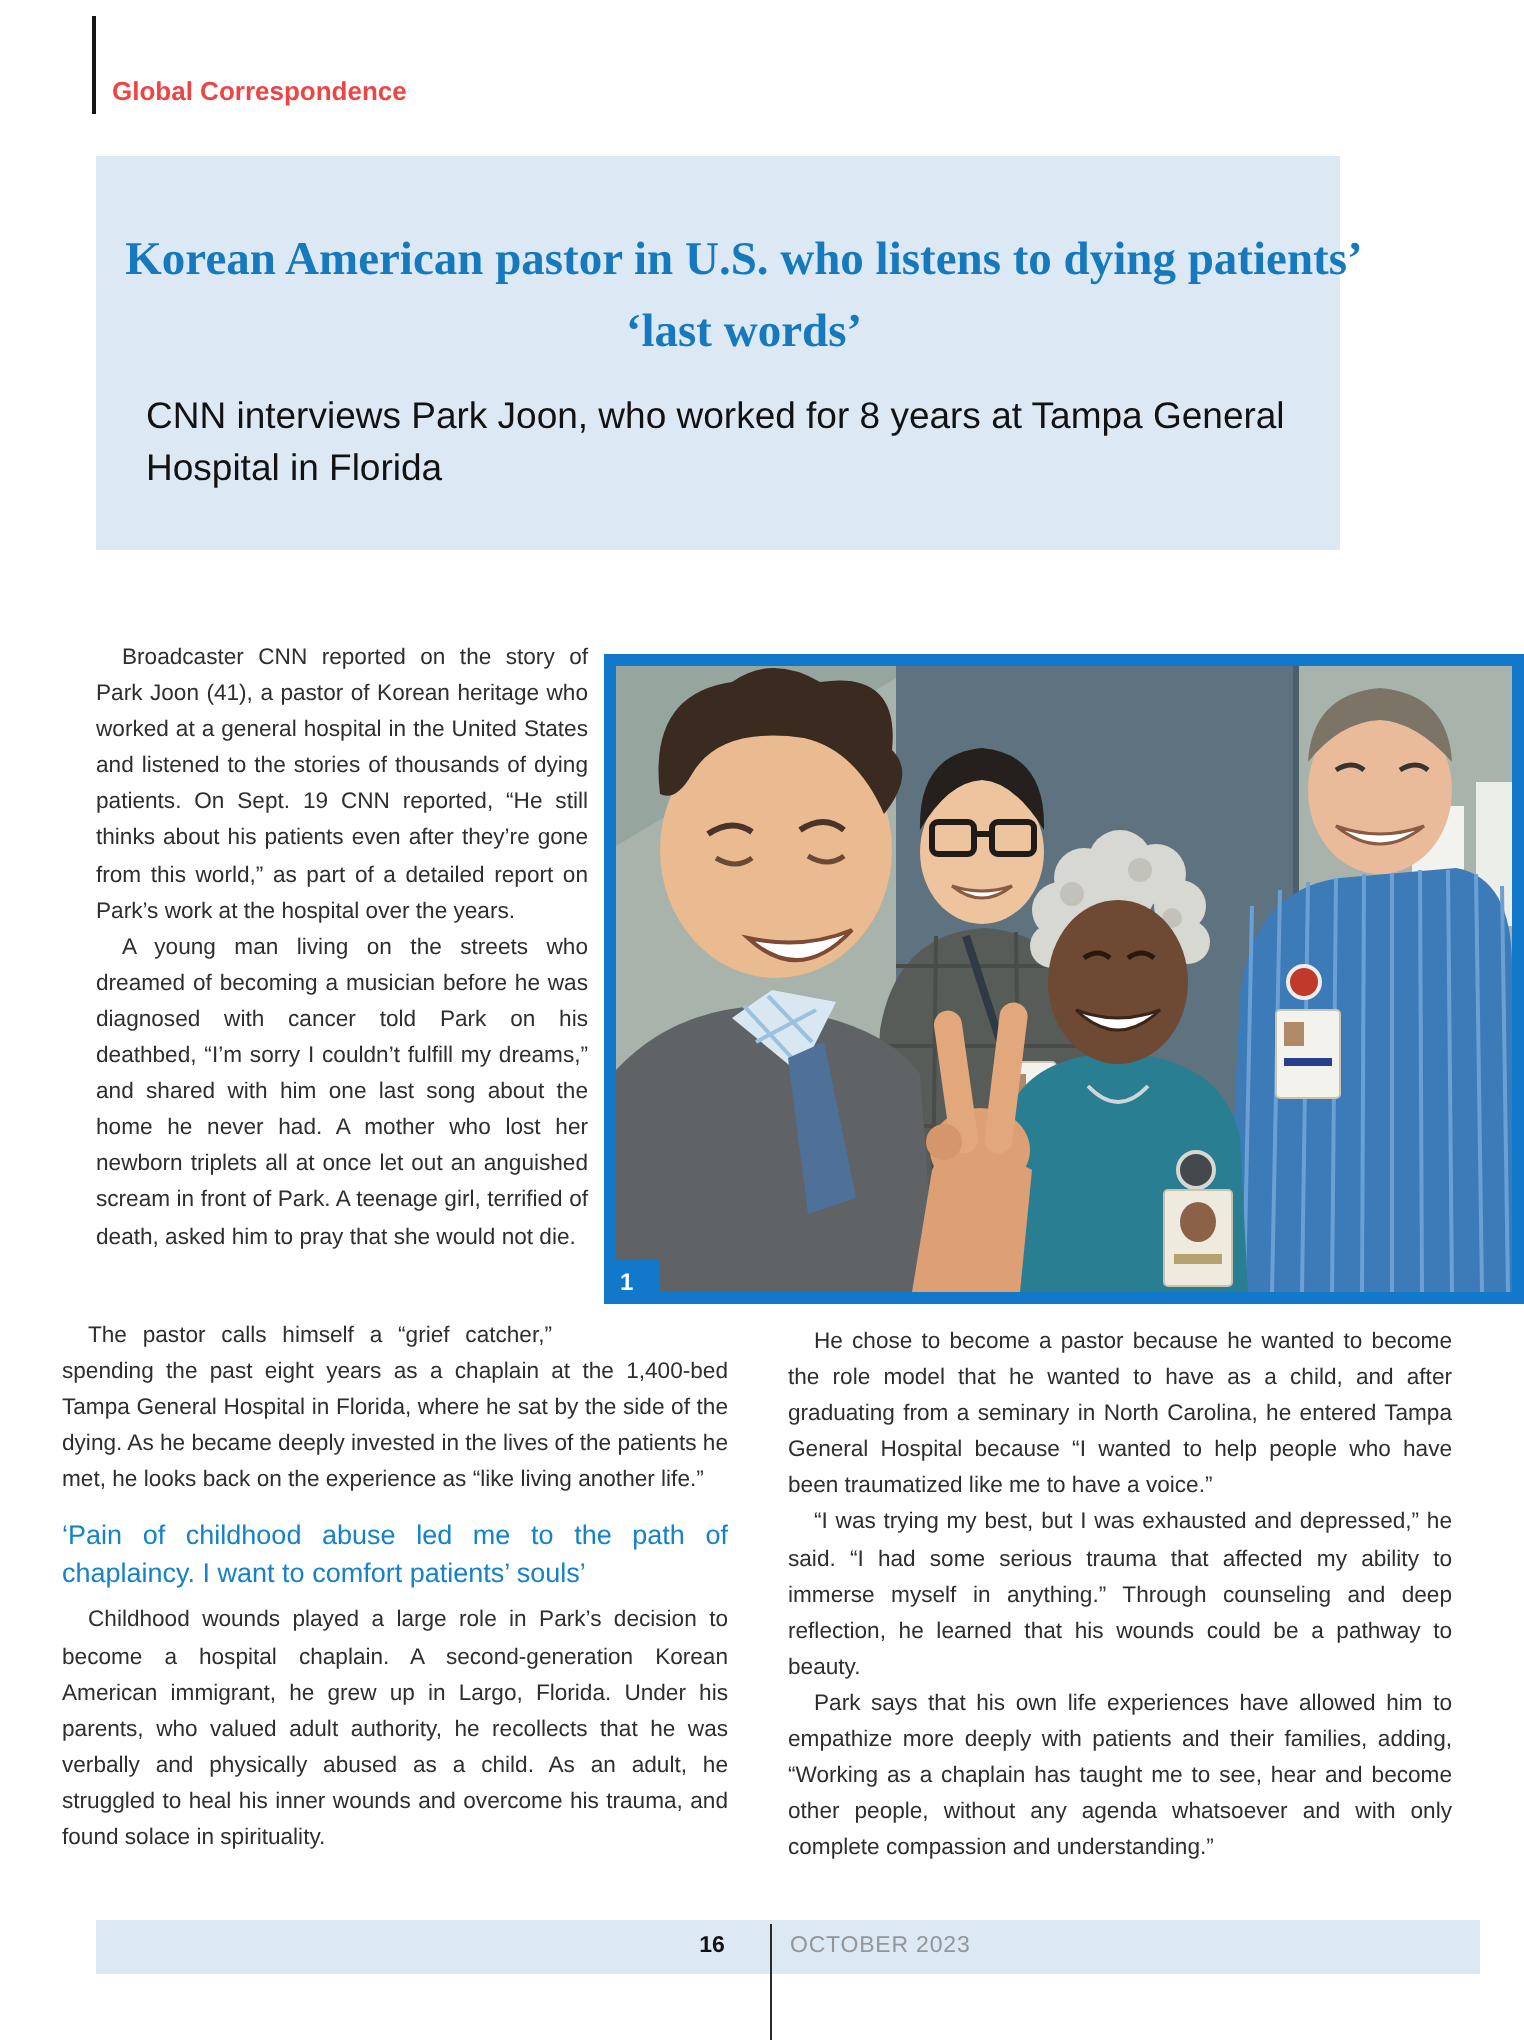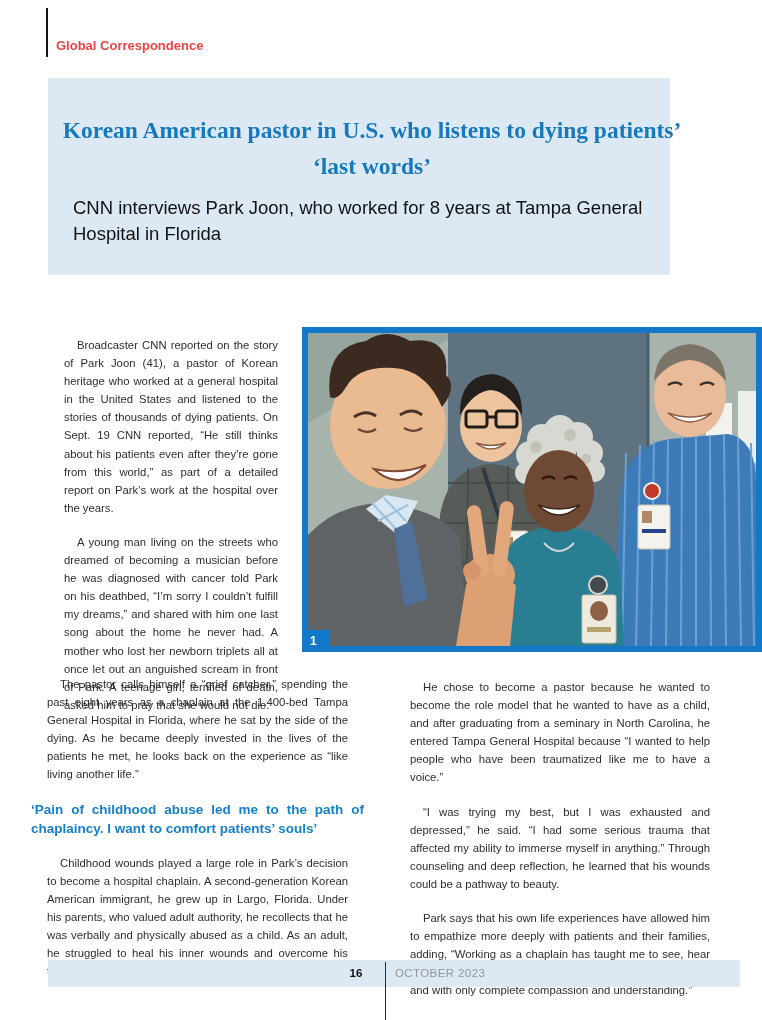--- a/index.html
+++ b/index.html
@@ -21,27 +21,27 @@
     margin:34px auto 0;width:648px;text-align:center;
     font-family:"Liberation Serif",serif;font-weight:bold;
     font-size:23.5px;line-height:36px;color:#1779bd;
   }
   .subtitle{
     margin:11px auto 12px;width:572px;text-align:left;
     font-size:18.5px;line-height:26px;color:#121212;font-weight:normal;
   }
   
   .bodytext{font-size:11.3px;line-height:18.1px;text-align:justify;color:#2e2e2e;}
-  .bodytext p{margin:16px;text-indent:13px;}
+  .bodytext p{margin:0;text-indent:13px;}
   .col-narrow{position:absolute;left:48px;top:320px;width:246px;}
   .col-left-wide{position:absolute;left:31px;top:659px;width:333px;}
   .col-right{position:absolute;left:394px;top:662px;width:332px;}
   .first-line-notch{float:right;width:88px;height:13px;}
   .subhead{
-    margin:9px 0 5px;font-size:13.5px;line-height:19px;font-weight:bold;
+    margin:9px 0 5px;font-size:13.5px;line-height:19px;font-weight:normal;
     color:#1581c8;text-align:justify;text-indent:0;
   }
   
   .photo{
     position:absolute;left:302px;top:327px;width:460px;height:325px;
     margin:0;box-sizing:border-box;border:6px solid #1278c9;background:#a7b3ab;
   }
   .photo svg{display:block;width:100%;height:100%;}
   .photo-label{
     position:absolute;left:-6px;bottom:-6px;width:28px;height:22px;

